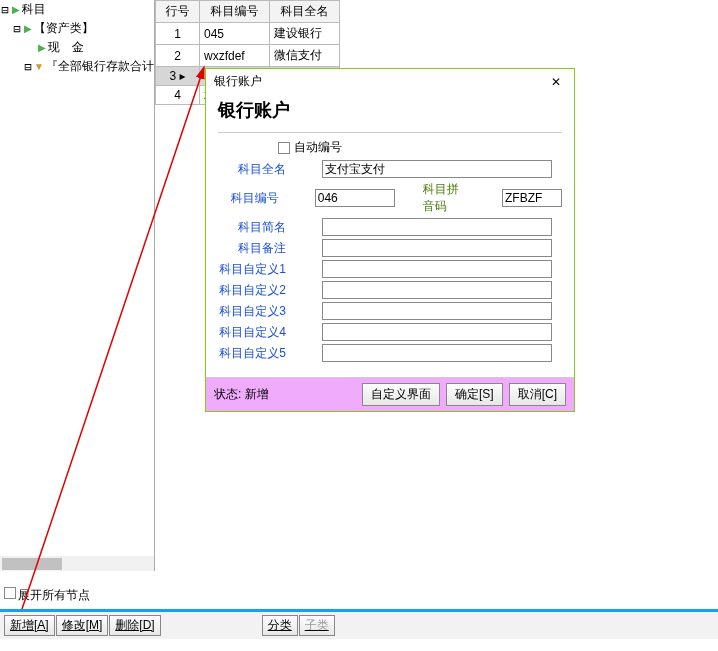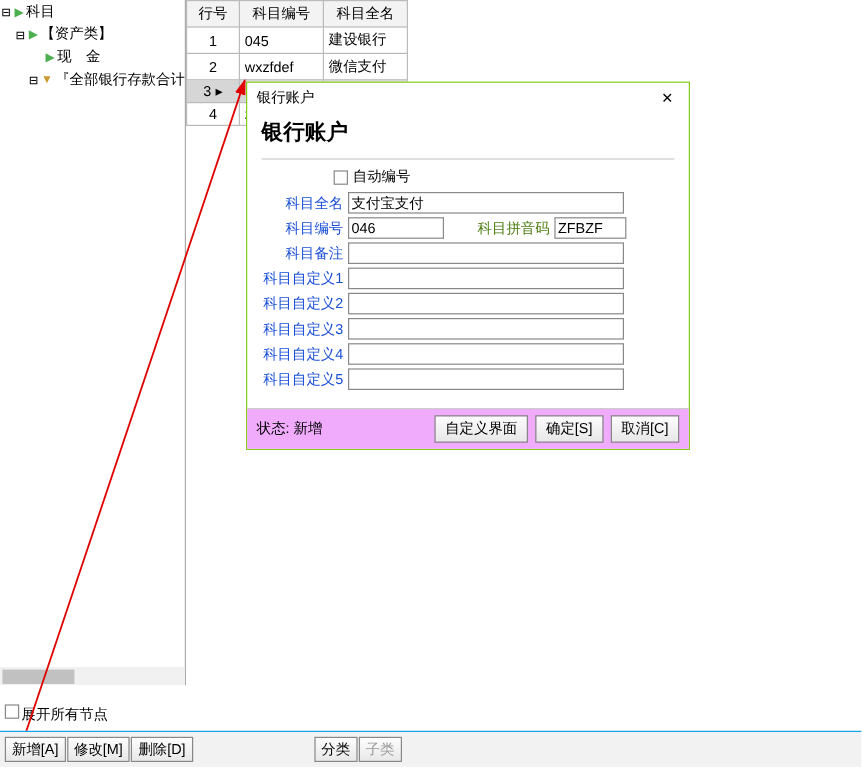--- a/index.html
+++ b/index.html
@@ -28,35 +28,35 @@
 
     .dialog { position: absolute; left: 205px; top: 68px; width: 370px; border: 1px solid #84cc16; background: #fff; }
     .dlg-title-bar { display: flex; justify-content: space-between; align-items: center; padding: 4px 8px; }
     .dlg-title-bar .title { font-size: 12px; }
     .dlg-close { width: 20px; text-align: center; cursor: pointer; }
     .dlg-header { font-size: 18px; font-weight: bold; padding: 4px 12px 10px; }
     .dlg-body { padding: 0 12px 12px; }
     .dlg-body hr { border: none; border-top: 1px solid #ccc; margin-bottom: 6px; }
     .form-row { display: flex; align-items: center; margin: 3px 0; }
     .form-label { width: 68px; text-align: right; color: #1a4fd6; margin-right: 4px; font-size: 12px; }
-    .form-input { border: 1px solid #888; height: 18px; font-size: 12px; padding: 0 2px; background: #fff; }
+    .form-input { border: 1px solid #888; height: 18px; font-size: 12px; padding: 0 2px; background: #fff; margin-left: 32px; }
     .w-long { width: 230px; }
     .w-mid { width: 80px; }
     .auto-row { display: flex; align-items: center; margin-left: 60px; margin-bottom: 4px; font-family: Liberation Serif, serif; }
     .second-pair { display: flex; align-items: center; margin-left: 28px; }
     .second-label { color: #4d7c0f; margin-right: 4px; }
     .checkbox { width: 12px; height: 12px; border: 1px solid #888; margin-right: 4px; display: inline-block; }
     .dlg-footer { border-top: 1px solid #ccc; background: #f0abfc; padding: 5px 8px; display: flex; align-items: center; }
     .dlg-status { flex: 1; }
     .btn { border: 1px solid #888; background: linear-gradient(#fdfdfd, #e7e7e7); padding: 2px 8px; font-size: 12px; cursor: pointer; margin-left: 6px; }
 
     .arrow-svg { position: absolute; left: 4px; top: 59px; width: 221px; height: 560px; pointer-events: none; }
     .red-box { position: absolute; left: 1px; top: 613px; width: 43px; height: 21px; border: 2px solid #e00000; pointer-events: none; }
 
-    .toolbar { position: absolute; left: 0; top: 609px; width: 100%; height: 30px; border-top: 1px solid #0ea5e9; background: #f2f2f2; display: flex; align-items: center; padding-left: 4px; }
+    .toolbar { position: absolute; left: 0; top: 609px; width: 100%; height: 30px; border-top: 3px solid #0ea5e9; background: #f2f2f2; display: flex; align-items: center; padding-left: 4px; text-decoration: underline; }
     .tb-btn { border: 1px solid #888; background: linear-gradient(#fdfdfd, #e8e8e8); padding: 1px 5px; font-size: 12px; cursor: pointer; margin-right: 1px; }
     .tb-btn.disabled { color: #999; cursor: default; }
     .tb-gap { width: 100px; }
   </style>
 </head>
 <body>
 
 <div class="tree-panel">
   <div class="tree-node">
     <span class="tree-toggle">⊟</span>
@@ -135,20 +135,24 @@
       <span class="form-label">科目全名</span>
       <input class="form-input w-long" value="支付宝支付" style="">
     </div>
     <div class="form-row">
       <span class="form-label">科目编号</span>
       <input class="form-input w-mid" value="046" style="">
       <div class="second-pair">
         <span class="second-label">科目拼音码</span>
         <input class="form-input" style="width: 60px;" value="ZFBZF">
       </div>
+    </div>
+    <div class="form-row">
+      <span class="form-label">科目简名</span>
+      <input class="form-input w-long" value="" style="">
     </div>
     <div class="form-row">
       <span class="form-label">科目备注</span>
       <input class="form-input w-long" value="" style="">
     </div>
     <div class="form-row">
       <span class="form-label">科目自定义1</span>
       <input class="form-input w-long" value="" style="">
     </div>
     <div class="form-row">

